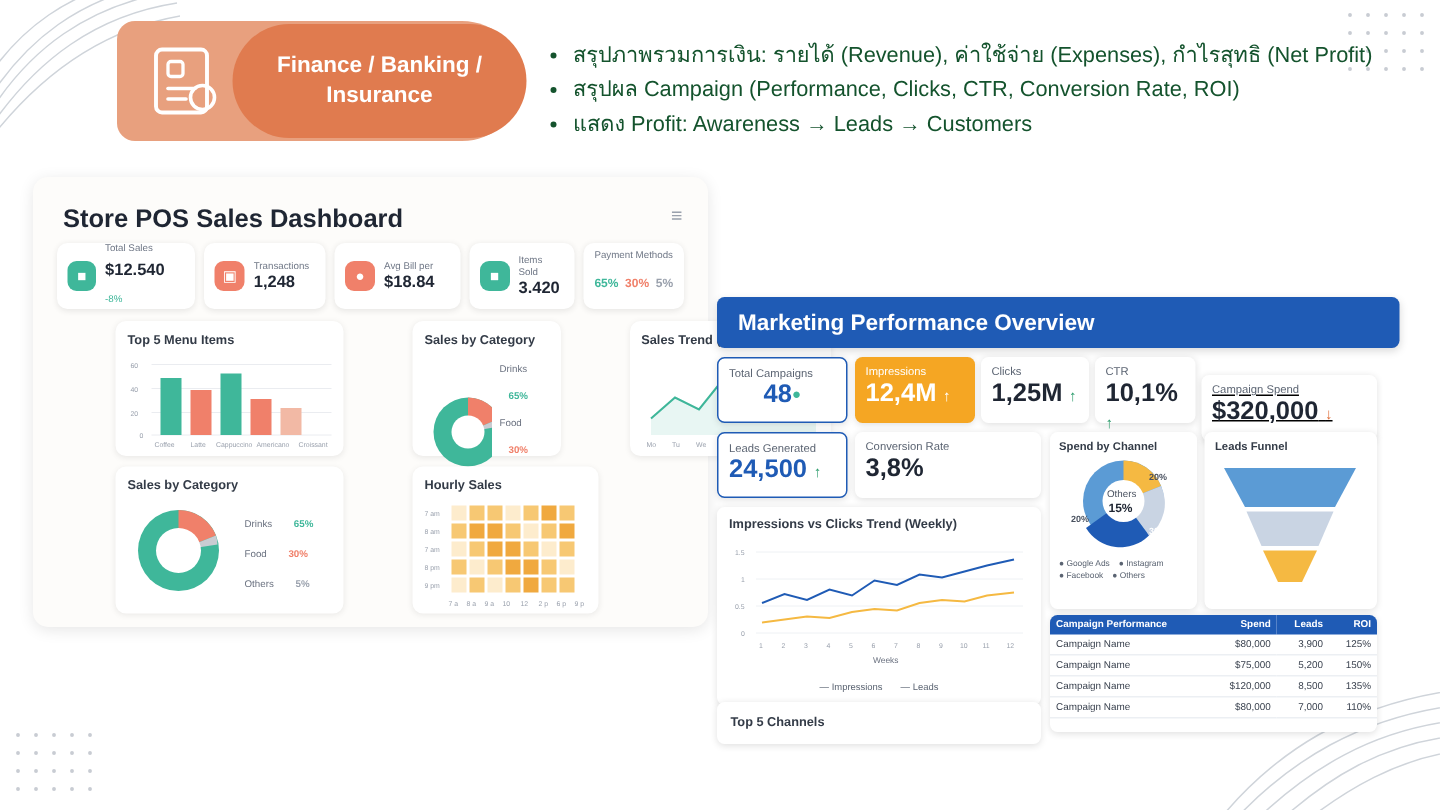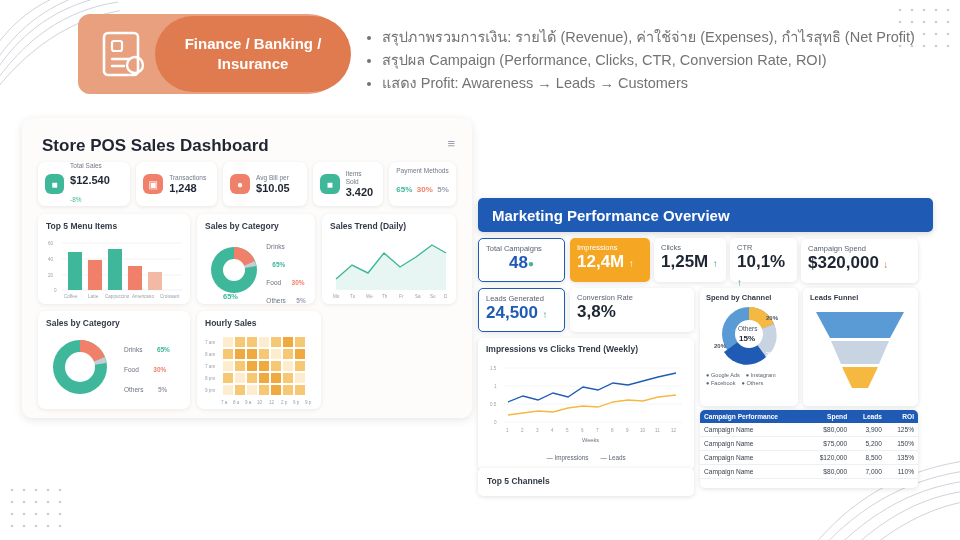--- a/index.html
+++ b/index.html
@@ -22,21 +22,21 @@
     display:flex; align-items:center; justify-content:center;
   }
   .header-pill {
     position:absolute; left:155px; top:16px; width:196px; height:76px;
     background:#e07b4f; border-radius: 38px;
     display:flex; align-items:center; justify-content:center;
     color:#fff; font-weight:bold; font-size:15px; text-align:center; line-height:1.35;
   }
   .bullets {
     position:absolute; left:368px; top:26px; width:560px;
-    font-size:14.5px; color:#737373; line-height:1.6;
+    font-size:14.5px; color:#14532d; line-height:1.6;
   }
   .bullets li { list-style: disc; margin-left:14px; }
 
   
   .pos-card {
     position:absolute; left:22px; top:118px; width:450px; height:300px;
     background:#fdfcfa; border-radius:10px;
     box-shadow: 0 2px 10px rgba(0,0,0,.10);
     padding:10px 12px;
   }
@@ -47,21 +47,21 @@
     background:#fff; border-radius:7px; box-shadow:0 1px 4px rgba(0,0,0,.09);
     padding:6px 7px; display:flex; align-items:center; gap:6px; height:44px;
   }
   .kpi-ico { width:20px; height:20px; border-radius:6px; display:flex; align-items:center; justify-content:center; font-size:10px; color:#fff;}
   .kpi-lab { font-size:6.5px; color:#707887; line-height:1.25; }
   .kpi-val { font-size:11px; font-weight:bold; color:#1f2633; }
   .kpi-delta { font-size:6.5px; color:#3fb79a; }
   .pm-vals { font-size:8px; font-weight:bold; }
 
   .panel-row { display:flex; gap:7px; margin:0 4px 7px 4px; }
-  .panel { background:#fff; border-radius:7px; box-shadow:0 1px 4px rgba(0,0,0,.08); padding:7px 8px; }
+  .panel { background:#fff; border-radius:7px; box-shadow:0 1px 4px rgba(0,0,0,.08); padding:7px 8px;margin-left:39px; }
   .panel-t { font-size:8.5px; font-weight:bold; color:#333b47; margin-bottom:4px; }
   .axis-lab { font-size:4.6px; fill:#9aa1ad; }
   .legend-l { font-size:6.5px; color:#6b7280; }
   .legend-v { font-size:6.5px; font-weight:bold; }
 
   
   .mk-header {
     position:absolute; left:478px; top:198px; width:455px; height:34px;
     background:#1f5bb5; border-radius:5px; color:#fff;
     display:flex; align-items:center; padding-left:14px;
@@ -190,21 +190,21 @@
       <div class="kpi-ico" style="background:#f0806a;">▣</div>
       <div>
         <div class="kpi-lab">Transactions</div>
         <div class="kpi-val">1,248</div>
       </div>
     </div>
     <div class="kpi" style="width:88px;">
       <div class="kpi-ico" style="background:#f0806a;">●</div>
       <div>
         <div class="kpi-lab">Avg Bill per</div>
-        <div class="kpi-val">$10.05</div>
+        <div class="kpi-val">$18.84</div>
       </div>
     </div>
     <div class="kpi" style="width:74px;">
       <div class="kpi-ico" style="background:#3fb79a;">■</div>
       <div>
         <div class="kpi-lab">Items Sold</div>
         <div class="kpi-val">3.420</div>
       </div>
     </div>
     <div class="kpi" style="width:70px; display:block; padding-top:5px;">
@@ -390,21 +390,21 @@
       <span class="up">↑</span></div>
   </div>
 </div>
 <div class="mk-card" style="left:730px; top:238px; width:67px; height:44px;">
   <div style="padding:5px 7px;">
     <div class="mk-lab">CTR</div>
     <div><span class="mk-big">10,1%</span>
       <span class="up">↑</span></div>
   </div>
 </div>
-<div class="mk-card" style="left:801px; top:239px; width:117px; height:44px;">
+<div class="mk-card" style="left:801px; top:250px; width:117px; height:44px;text-decoration:underline;">
   <div style="padding:5px 7px;">
     <div class="mk-lab">Campaign Spend</div>
     <div><span class="mk-big">$320,000</span>
       <span class="down">↓</span></div>
   </div>
 </div>
 
 <div class="mk-card" style="left:478px; top:288px; width:87px; height:44px; border:1.6px solid #1f5bb5;">
   <div style="padding:5px 7px;">
     <div class="mk-lab">Leads Generated</div>

